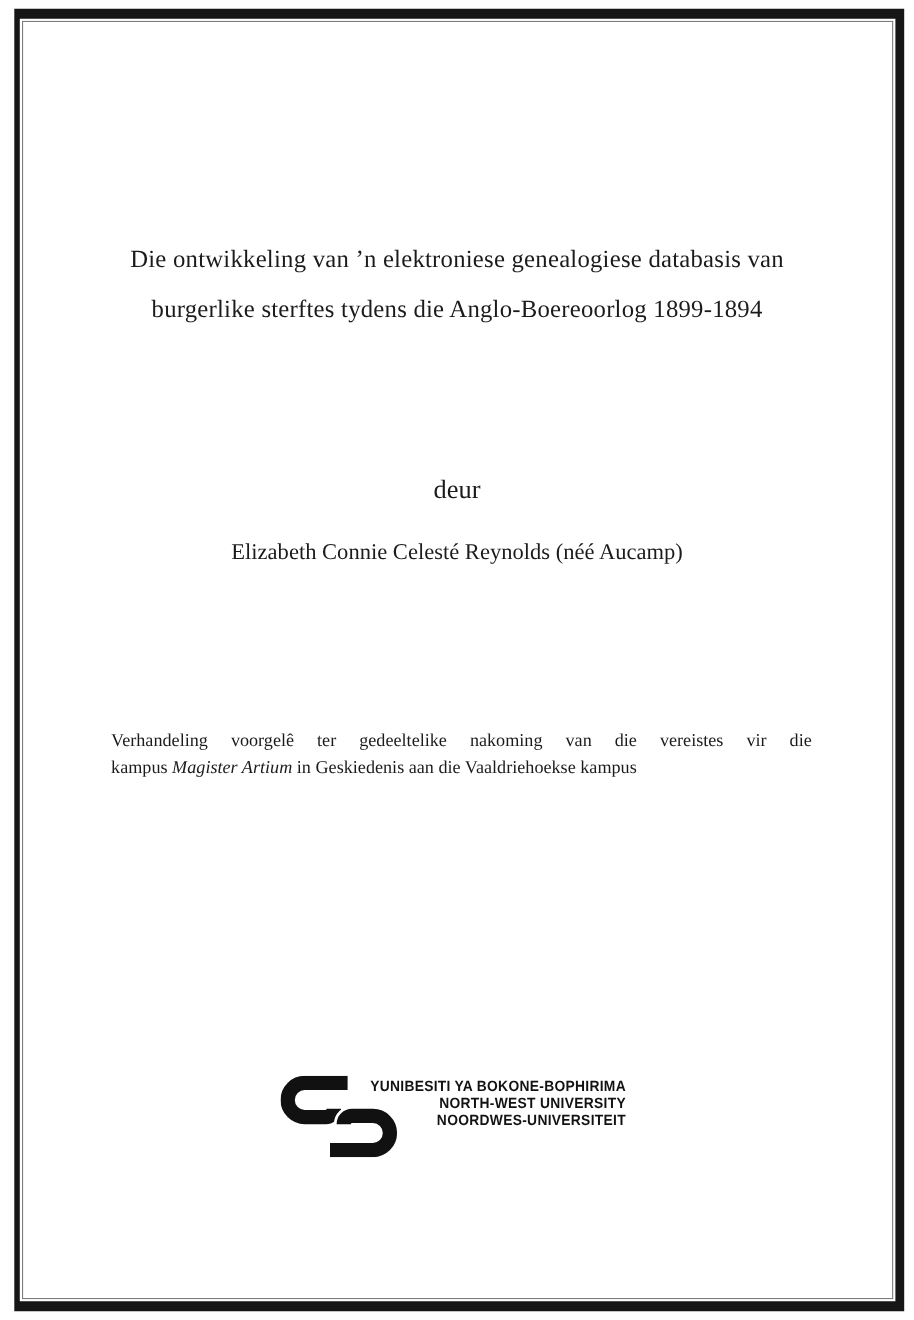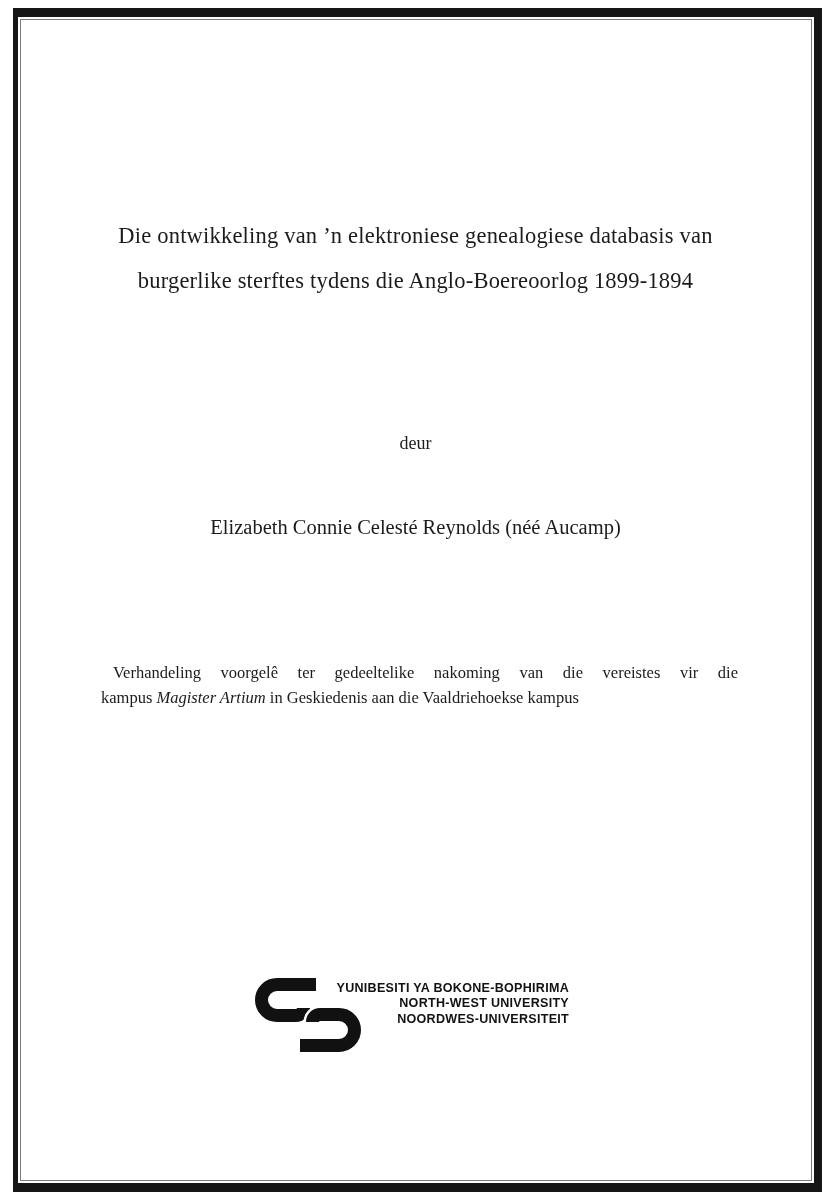--- a/index.html
+++ b/index.html
@@ -13,27 +13,27 @@
     position:absolute; left:13px; top:8px; width:809px; height:1184px;
     box-sizing:border-box; border-style:solid; border-color:#161616;
     border-width:9px 8px 9px 5px;
   }
   .frame-inner {
     position:absolute; left:2px; top:2px; right:2px; bottom:2px;
     border:1px solid #7d7d7d;
   }
   .centered { position:absolute; left:0; width:831px; text-align:center; }
   .title-block { top:213px; font-size:22.5px; line-height:45px; letter-spacing:0.2px; }
-  .byline { top:433px; font-size:18px; }
-  .author { top:516px; font-size:20.5px; }
+  .byline { top:433px; font-size:24px; }
+  .author { top:491px; font-size:20.5px; }
   .submission {
     position:absolute; left:101px; top:660px; width:637px;
     font-size:16.5px; line-height:25px;
   }
-  .submission .just { text-align:justify; text-align-last:justify;margin-left:12px; }
+  .submission .just { text-align:justify; text-align-last:justify; }
   .sup-block {
     position:absolute; left:101px; top:888px;
     font-size:18.5px; line-height:27px;
   }
   .logo-mark { position:absolute; left:255px; top:978px; width:106px; height:74px; }
   .logo-text {
     position:absolute; top:980px; right:262px; text-align:right;
     font-family:"Liberation Sans","DejaVu Sans",sans-serif;
     font-weight:700; font-size:13.5px; line-height:15.3px;
     letter-spacing:0.3px; color:#121212;

